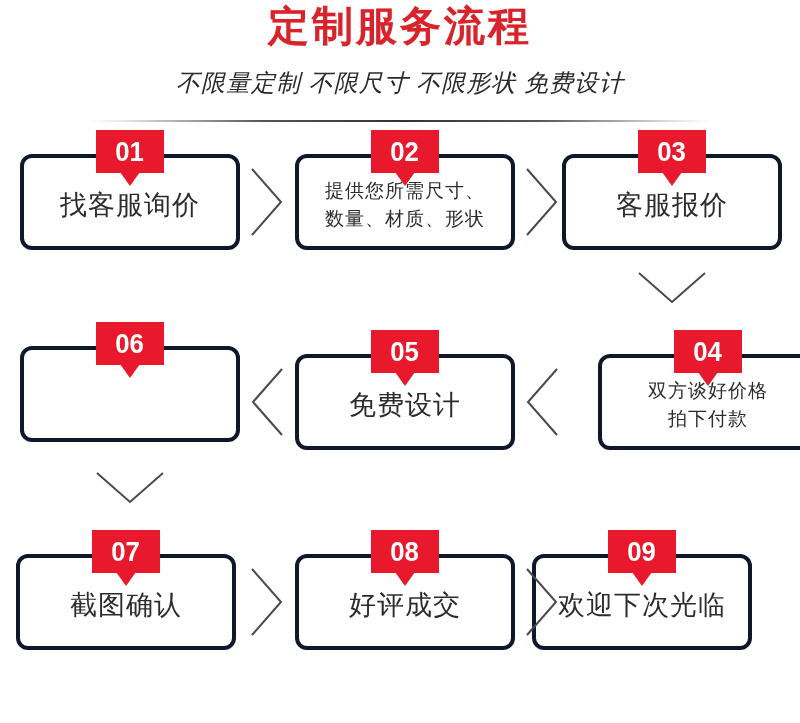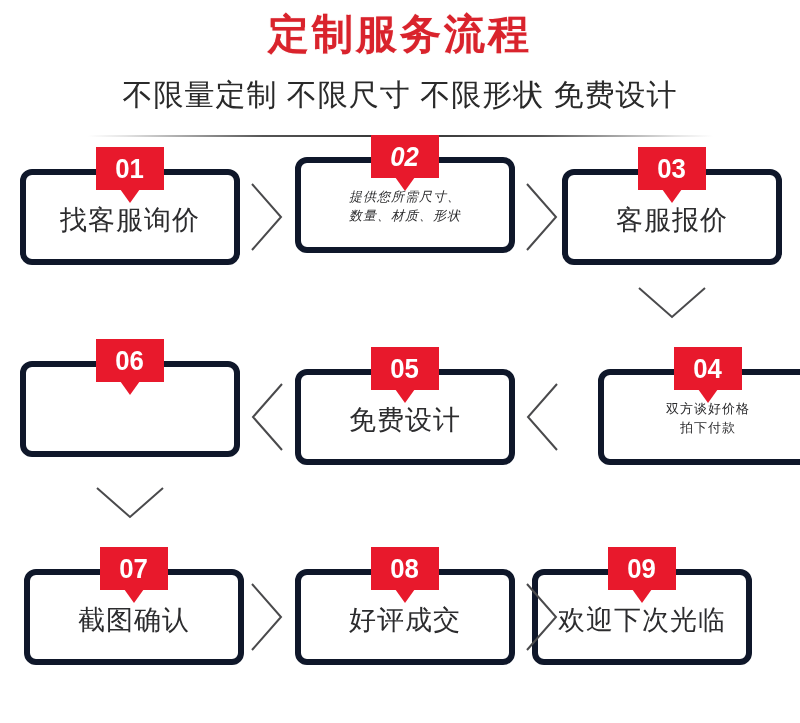--- a/index.html
+++ b/index.html
@@ -11,41 +11,41 @@
     width: 800px;
     height: 723px;
     font-family: "Liberation Sans", "DejaVu Sans", sans-serif;
     overflow: hidden;
     position: relative;
   }
 
   
   .header {
     width: 800px;
-    padding-top: 8px;
     text-align: center;
   }
   .main-title {
     font-size: 41px;
     font-weight: bold;
     color: #d9232c;
     letter-spacing: 3px;
     line-height: 1.28;
     margin: 0;
     padding: 0;
     text-shadow: 0 0 1px rgba(217,35,44,0.35);
   }
   .sub-title {
-    font-size: 30px;
+    font-size: 24px;
     font-weight: normal;
     color: #2a2a2a;
     letter-spacing: 1px;
     line-height: 1.2;
     margin: 0;
     padding-top: 17px;
+    font-style: italic;
   }
   .divider {
     width: 625px;
     height: 2px;
     margin: 22px auto 0 auto;
     background: linear-gradient(to right,
         rgba(255,255,255,0) 0%,
         rgba(120,120,120,0.20) 6%,
         rgba(55,55,55,0.85) 28%,
         rgba(40,40,40,0.95) 50%,
@@ -59,41 +59,41 @@
     position: relative;
     width: 800px;
     height: 560px;
   }
 
   
   .step-box {
     position: absolute;
     width: 220px;
     height: 96px;
-    border: 6px solid #0f172a;
+    border: 4px solid #0f172a;
     border-radius: 12px;
     background: #ffffff;
     box-sizing: border-box;
   }
   .step-label {
     position: absolute;
     left: 0;
     right: 0;
     top: 50%;
     transform: translateY(-42%);
     text-align: center;
     font-size: 27px;
     color: #2c2c2e;
     line-height: 1.45;
     letter-spacing: 1px;
     white-space: pre-line;
   }
   .step-label.two-line {
     transform: translateY(-46%);
-    font-size: 13px;
+    font-size: 19px;
   }
 
   
   .badge {
     position: absolute;
     top: -28px;
     left: 50%;
     transform: translateX(-50%);
     width: 68px;
     height: 43px;
@@ -158,21 +158,21 @@
     </div>
     <div class="step-label">找客服询价</div>
   </div>
 
   <div class="chev" style="left:248px; top:43px;">
     <svg width="38" height="74" viewBox="0 0 38 74">
         <polyline points="4,4 33,37 4,70" fill="none" stroke="#4a4a4c" stroke-width="2"></polyline>
       </svg>
   </div>
 
-  <div class="step-box" style="left:295px; top:20px;font-style:italic;">
+  <div class="step-box" style="left:295px; top:32px;">
     <div class="badge">
       <span class="badge-num">02</span>
       <span class="badge-tail"></span>
     </div>
     <div class="step-label two-line">提供您所需尺寸、
 数量、材质、形状</div>
   </div>
 
   <div class="chev" style="left:523px; top:43px;">
     <svg width="38" height="74" viewBox="0 0 38 74">
@@ -229,21 +229,21 @@
     <div class="step-label two-line">双方谈好价格
 拍下付款</div>
   </div>
 
   <div class="chev-down" style="left:92px; top:346px;">
     <svg width="76" height="40" viewBox="0 0 76 40">
         <polyline points="5,5 38,34 71,5" fill="none" stroke="#4a4a4c" stroke-width="2"></polyline>
       </svg>
   </div>
 
-  <div class="step-box" style="left:24px;  top:432px;">
+  <div class="step-box" style="left:16px;  top:432px;">
     <div class="badge">
       <span class="badge-num">07</span>
       <span class="badge-tail"></span>
     </div>
     <div class="step-label">截图确认</div>
   </div>
 
   <div class="chev" style="left:248px; top:443px;">
     <svg width="38" height="74" viewBox="0 0 38 74">
         <polyline points="4,4 33,37 4,70" fill="none" stroke="#4a4a4c" stroke-width="2"></polyline>

